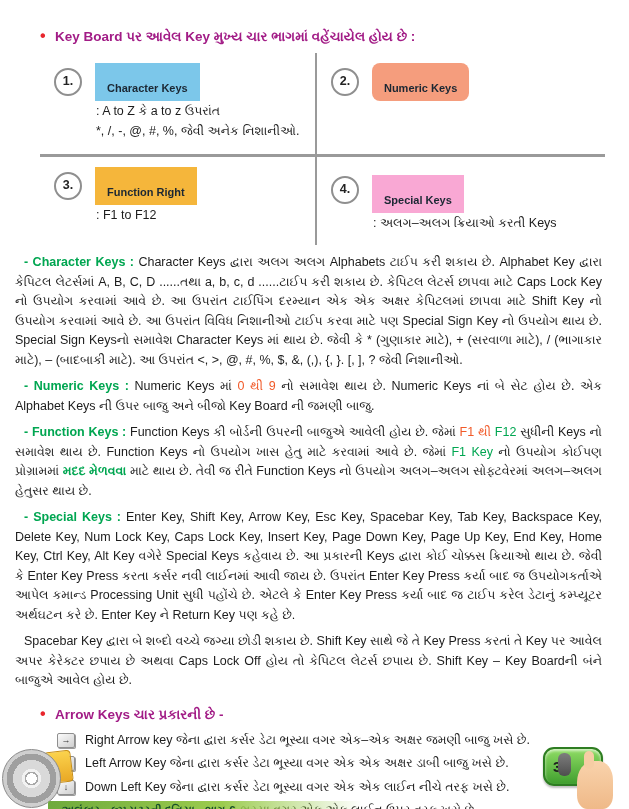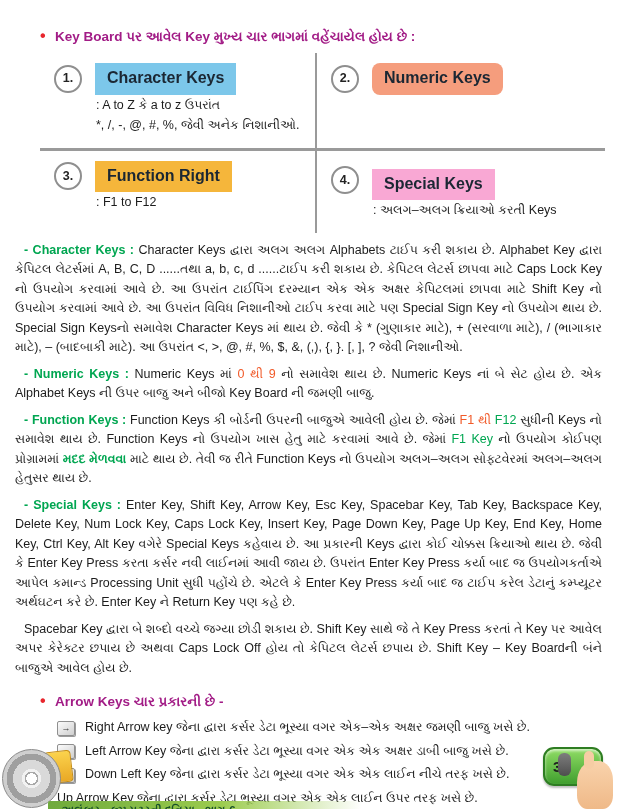--- a/index.html
+++ b/index.html
@@ -19,21 +19,21 @@
   .arrow-head .bullet{top:4px;}
   
   .grid{display:grid;grid-template-columns:1fr 1.04fr;margin:4px 24px 8px 40px;}
   .cell{padding:10px 4px 12px 14px;}
   .cell-r1{border-bottom:3px solid #9a9a9a;}
   .cell-c1{border-right:2px solid #9a9a9a;}
   .cell-top{display:flex;align-items:center;gap:13px;}
   .num-circle{flex:0 0 auto;width:24px;height:24px;border:2px solid #8f8f8f;border-radius:50%;
     background:#fff;display:flex;align-items:center;justify-content:center;
     font-weight:bold;font-size:12.5px;color:#222;}
-  .chip{display:inline-block;padding:3px 12px 4px 12px;font-weight:bold;font-size:16px;color:#1b2733;}
+  .chip{display:inline-block;padding:17px 12px 4px 12px;font-weight:bold;font-size:11px;color:#1b2733;}
   .cell-lines{margin:0 0 0 42px;line-height:1.62;color:#1c1c1c;}
   
   .para{margin:1px 27px 7px 15px;text-align:justify;text-indent:9px;}
   .seg-gh{color:#00A651;font-weight:bold;}
   .seg-r{color:#F15A29;}
   .seg-g{color:#00A651;}
   .seg-gb{color:#00A651;font-weight:bold;}
   
   .arrow-list{margin:2px 28px 2px 57px;}
   .arrow-item{display:flex;align-items:center;gap:10px;margin:4px 0;}

